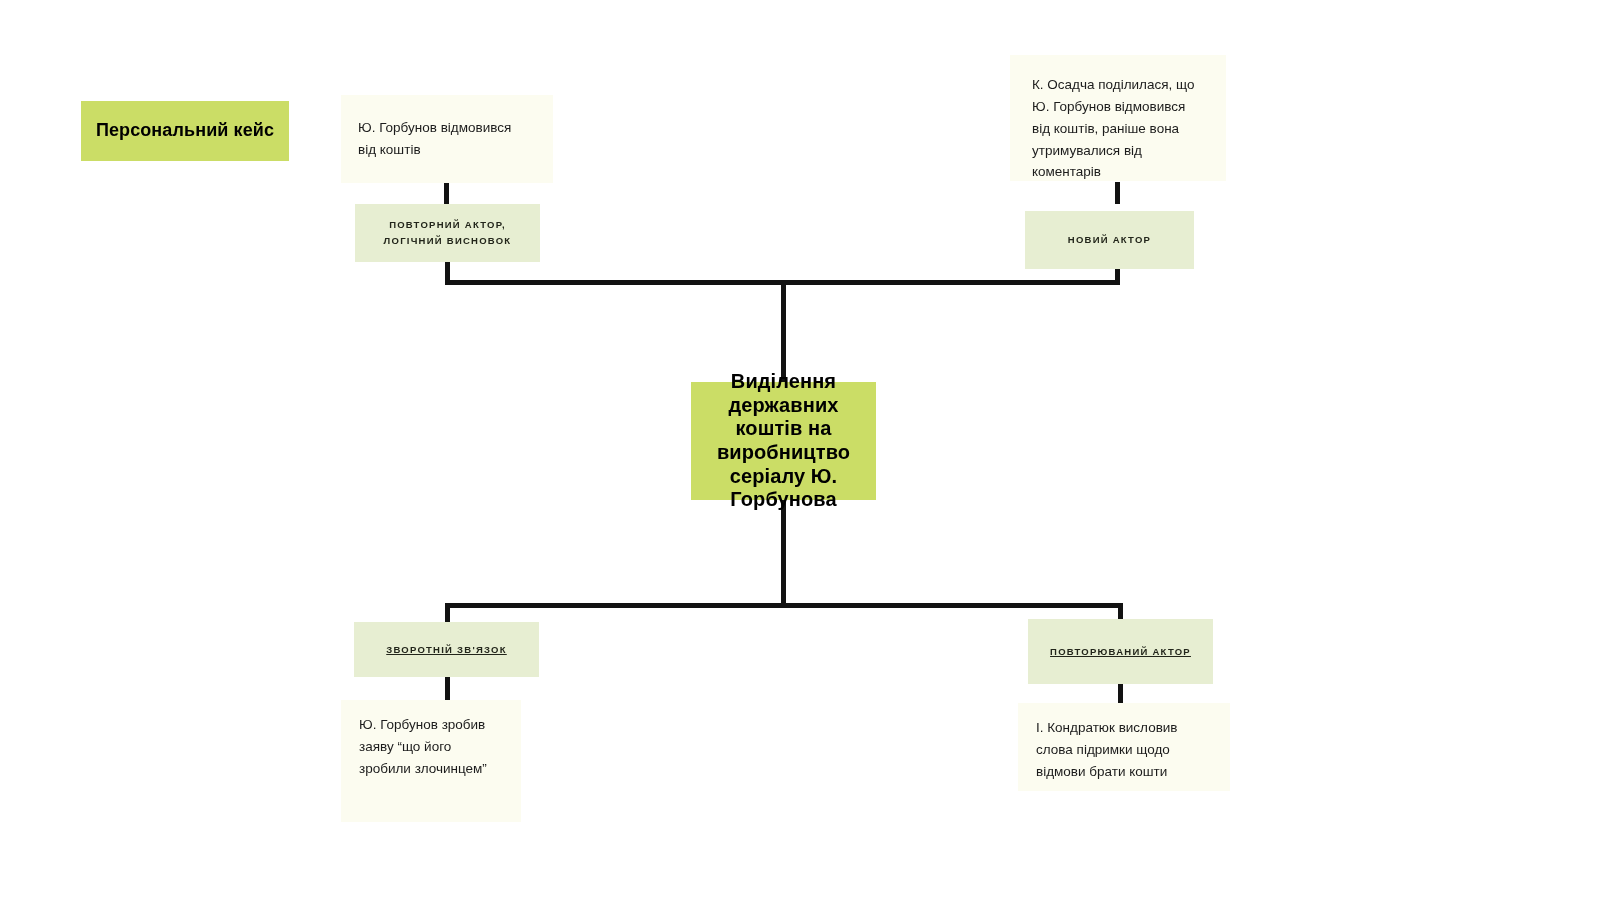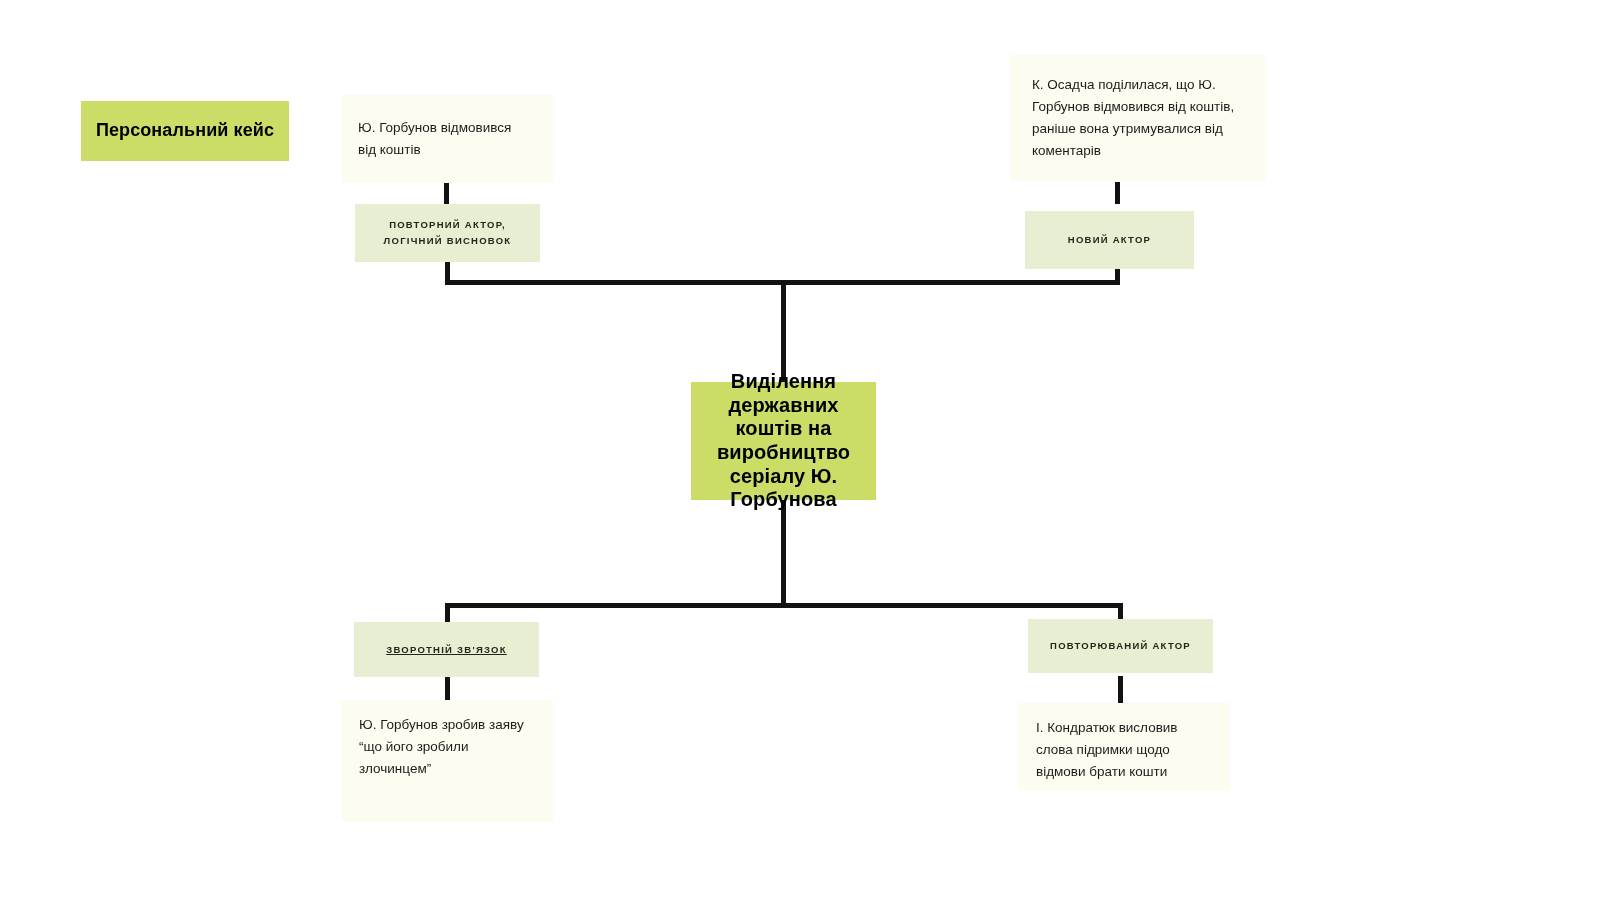--- a/index.html
+++ b/index.html
@@ -94,21 +94,22 @@
     top: 622px;
     width: 185px;
     height: 55px;
     text-decoration: underline;
   }
 
   #label-repeated-actor {
     left: 1028px;
     top: 619px;
     width: 185px;
-    height: 54px;
+    height: 65px;
+    text-decoration: underline;
   }
 
   
   .note-box {
     background: #fcfcf0;
     font-size: 13.5px;
     line-height: 1.62;
     color: #1c1c1c;
     box-sizing: border-box;
   }
@@ -117,29 +118,29 @@
     left: 341px;
     top: 95px;
     width: 212px;
     height: 88px;
     padding: 22px 24px 0 17px;
   }
 
   #note-osadcha {
     left: 1010px;
     top: 55px;
-    width: 256px;
+    width: 216px;
     height: 126px;
     padding: 19px 22px 0 22px;
   }
 
   #note-statement {
     left: 341px;
     top: 700px;
-    width: 212px;
+    width: 180px;
     height: 122px;
     padding: 14px 18px 13px 18px;
   }
 
   #note-kondratyuk {
     left: 1018px;
     top: 703px;
     width: 212px;
     height: 88px;
     padding: 14px 20px 12px 18px;

